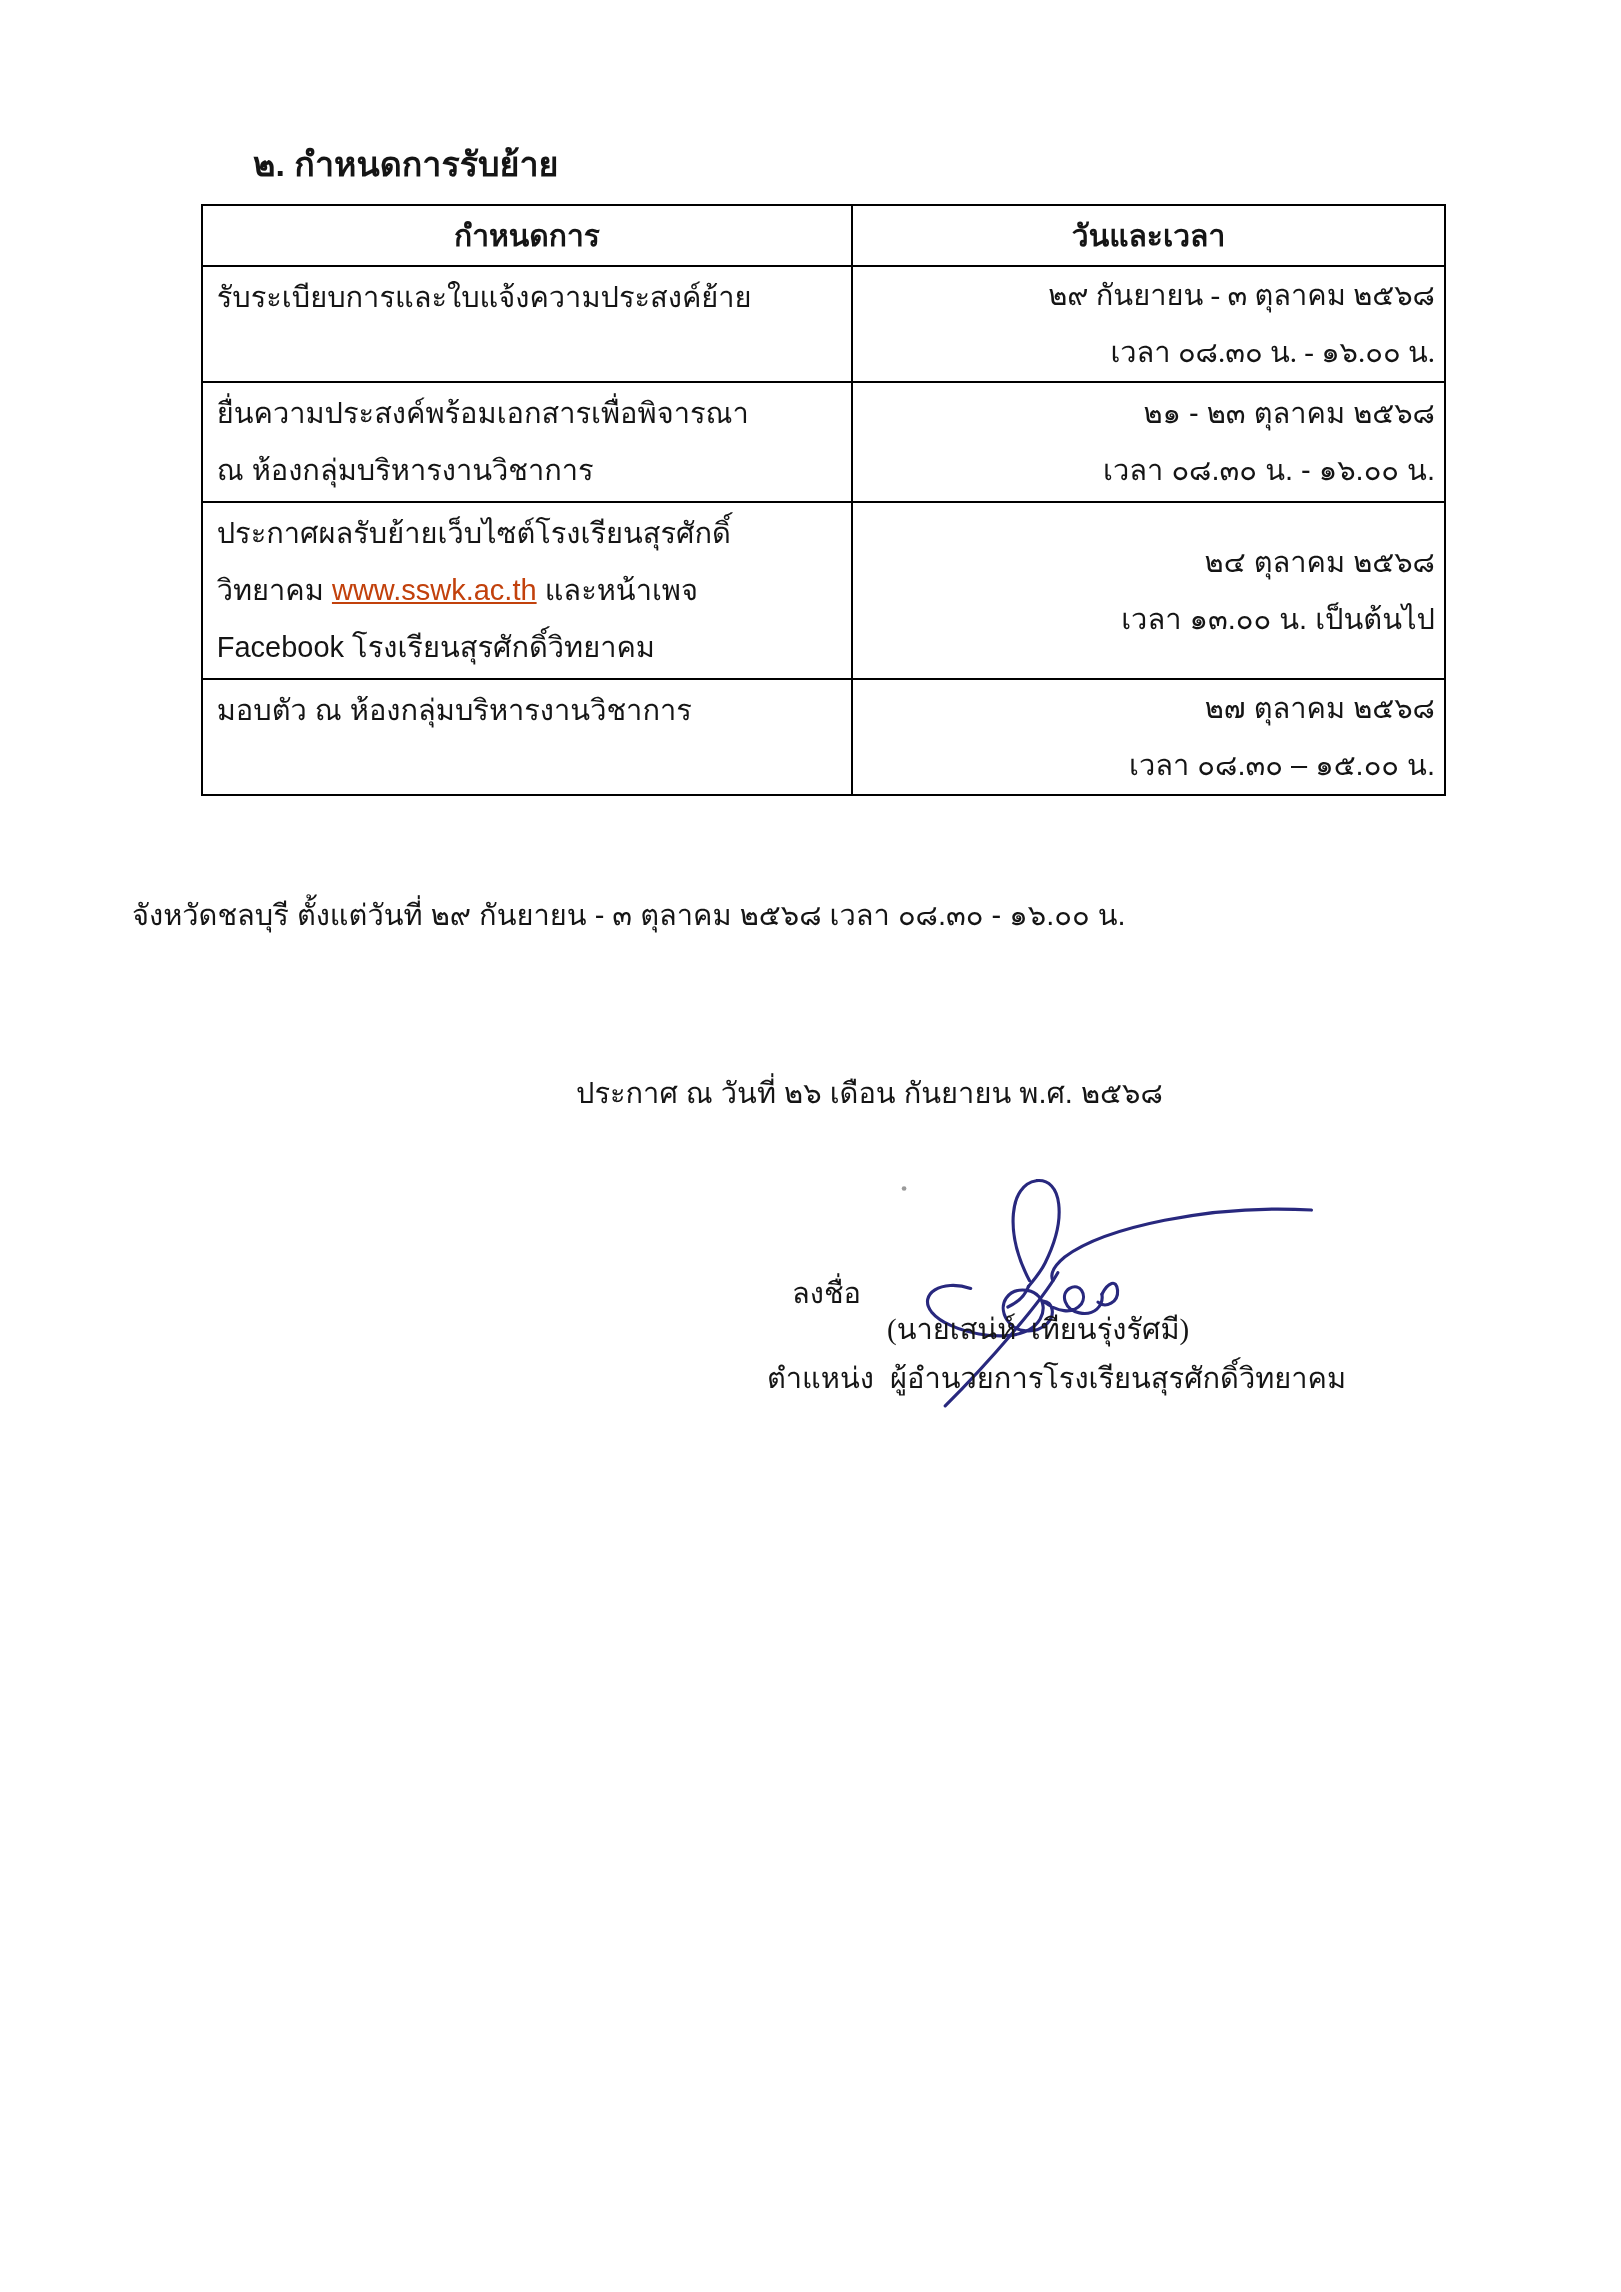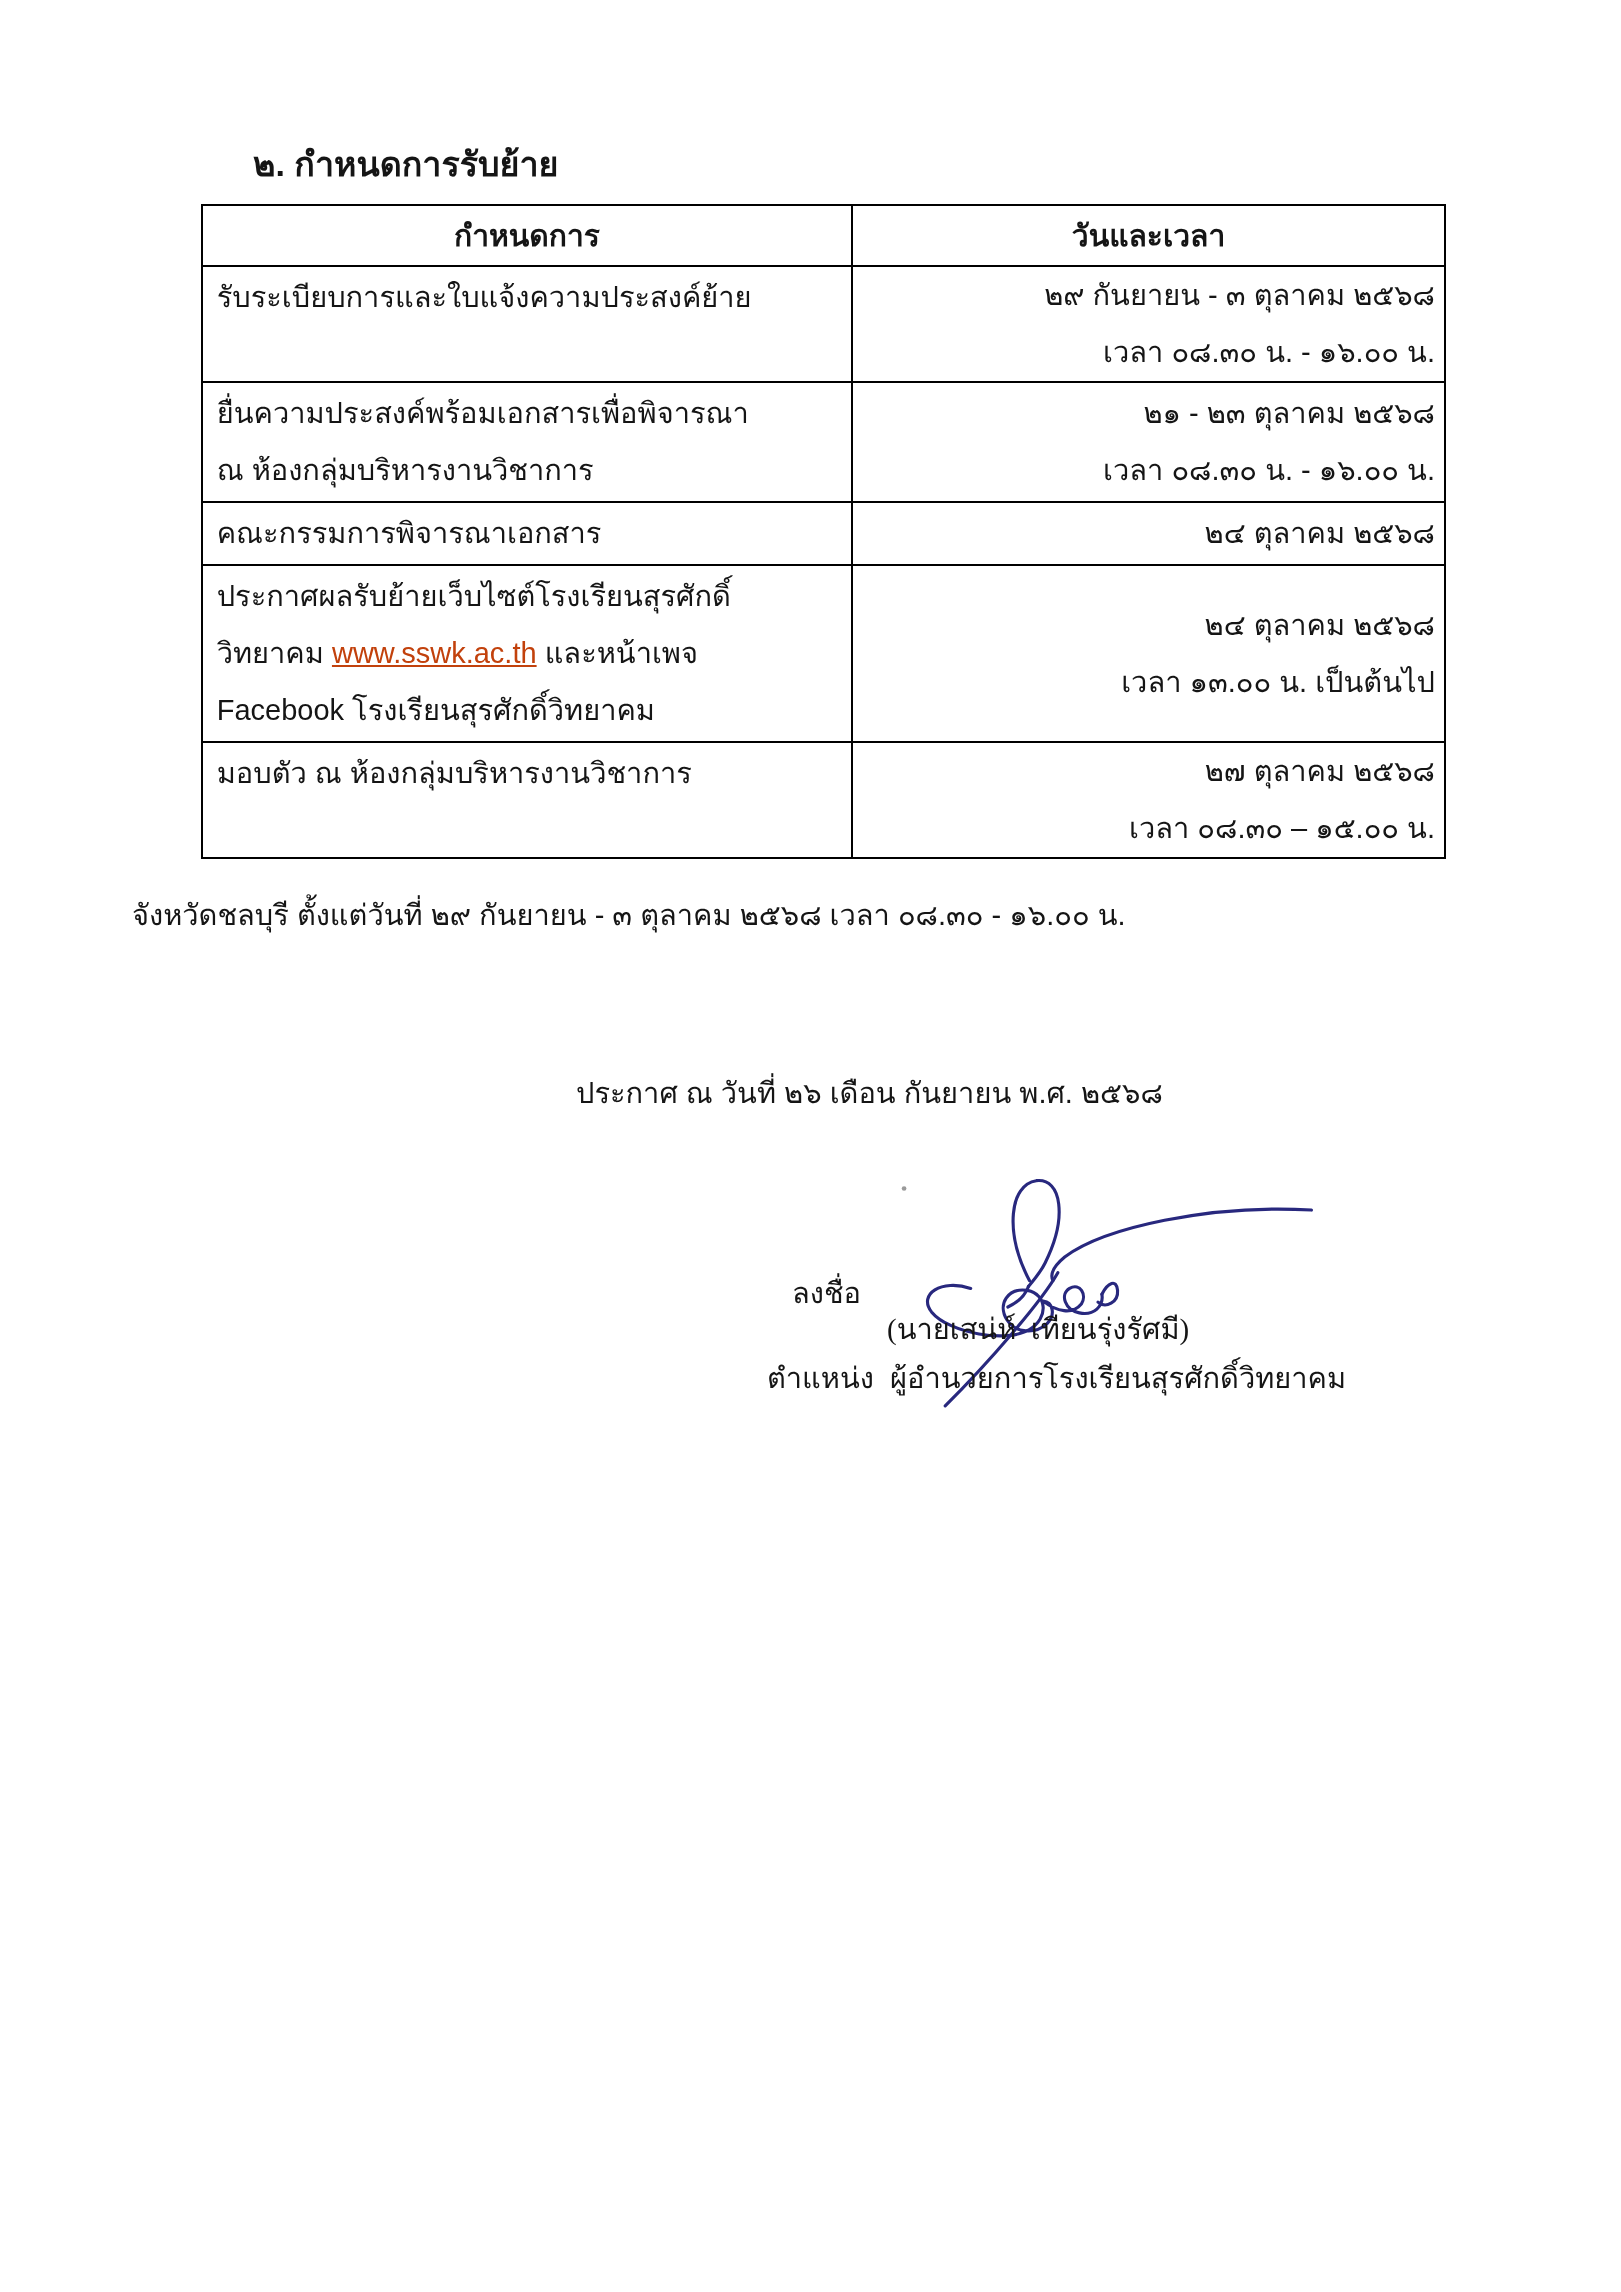--- a/index.html
+++ b/index.html
@@ -25,21 +25,21 @@
     border-top:2.9px solid #000;border-bottom:2.9px solid #000;
     font-size:29px;font-weight:normal;
     overflow:hidden;
   }
   .doc-table th{
     height:57px;font-weight:bold;font-size:30px;text-align:center;vertical-align:middle;
   }
   .c1{padding:2px 9.8px 2px 13.7px;text-align:left;vertical-align:top;}
   .c2{padding:0 9px;text-align:right;vertical-align:middle;}
   .cell-line{line-height:57px;white-space:nowrap;}
-  .r1{height:116px;} .r2{height:118px;} .r3{height:59px;} .r4{height:174px;} .r5{height:116px;border-radius:11px;}
+  .r1{height:116px;font-family:Liberation Serif, serif;} .r2{height:118px;} .r3{height:59px;} .r4{height:174px;} .r5{height:116px;border-radius:11px;}
   .weblink{text-decoration:underline;cursor:pointer;}
   .para{
     position:absolute;left:132px;top:880px;width:1384px;
     font-size:29px;line-height:71px;
   }
   .para-line1{text-indent:160px;white-space:nowrap;}
   .para-line2{white-space:nowrap;}
   .announce{
     position:absolute;left:576px;top:1070px;
     font-size:29px;white-space:nowrap;
@@ -89,28 +89,20 @@
       <tr class="r2">
         <td class="c1">
           <div class="cell-line">ยื่นความประสงค์พร้อมเอกสารเพื่อพิจารณา</div>
           <div class="cell-line">ณ ห้องกลุ่มบริหารงานวิชาการ</div>
         </td>
         <td class="c2">
           <div class="cell-line">๒๑ - ๒๓ ตุลาคม ๒๕๖๘</div>
           <div class="cell-line">เวลา ๐๘.๓๐ น. - ๑๖.๐๐ น.</div>
         </td>
       </tr>
-      <tr class="r3">
-        <td class="c1">
-          <div class="cell-line">คณะกรรมการพิจารณาเอกสาร</div>
-        </td>
-        <td class="c2">
-          <div class="cell-line">๒๔ ตุลาคม ๒๕๖๘</div>
-        </td>
-      </tr>
       <tr class="r4">
         <td class="c1">
           <div class="cell-line">ประกาศผลรับย้ายเว็บไซต์โรงเรียนสุรศักดิ์</div>
           <div class="cell-line"><span>วิทยาคม </span><span class="weblink" style="color:#c2410c">www.sswk.ac.th</span><span> และหน้าเพจ</span></div>
           <div class="cell-line">Facebook โรงเรียนสุรศักดิ์วิทยาคม</div>
         </td>
         <td class="c2">
           <div class="cell-line">๒๔ ตุลาคม ๒๕๖๘</div>
           <div class="cell-line">เวลา ๑๓.๐๐ น. เป็นต้นไป</div>
         </td>

